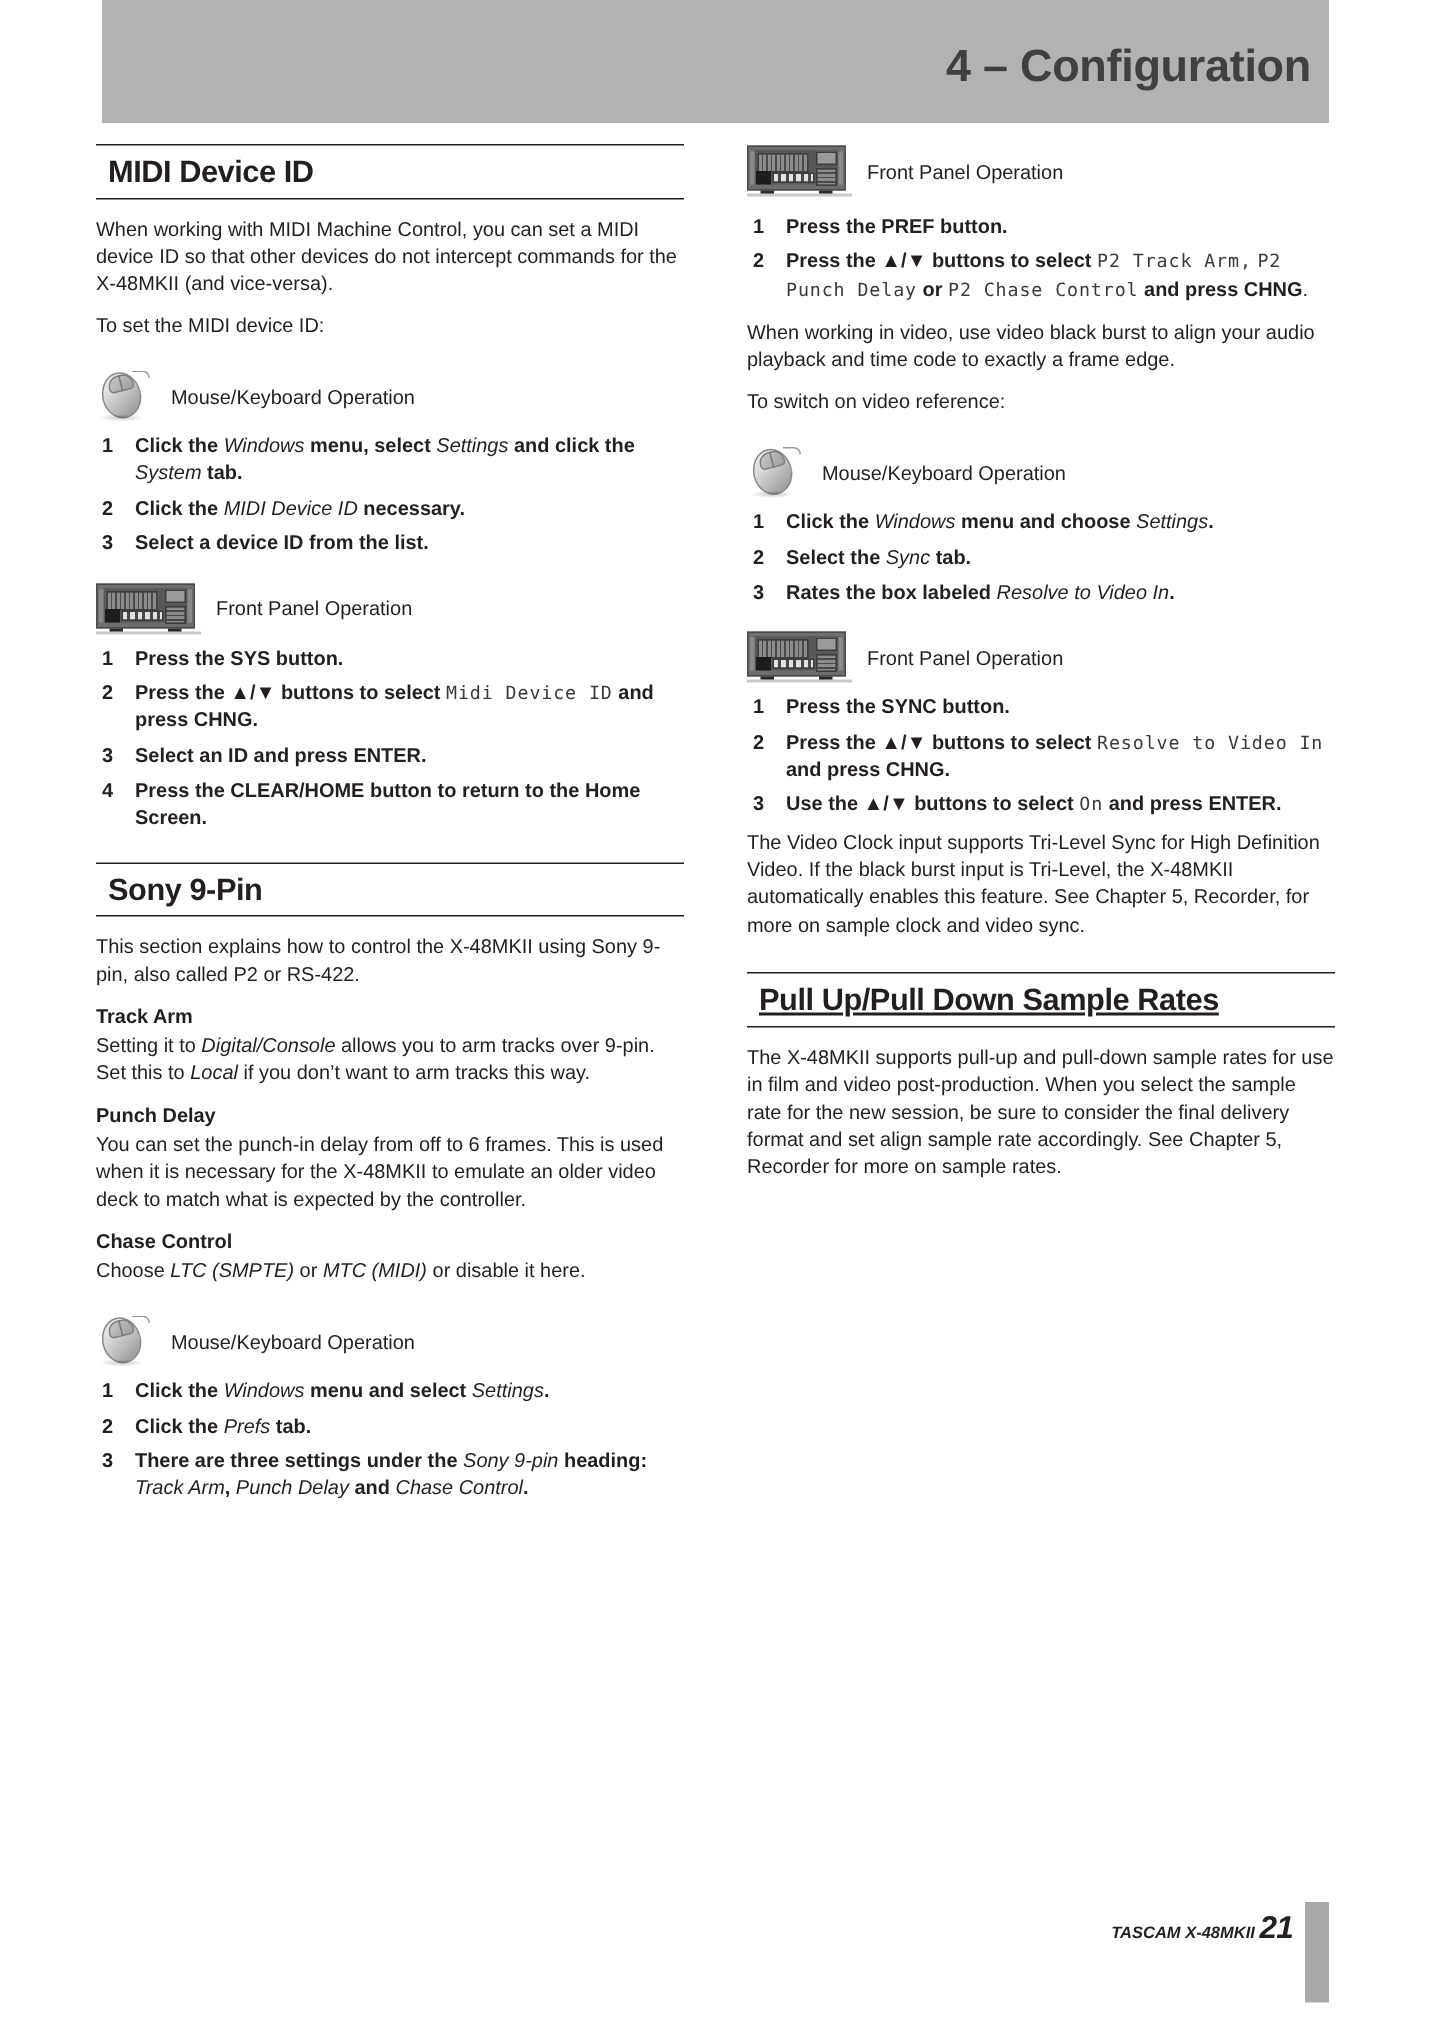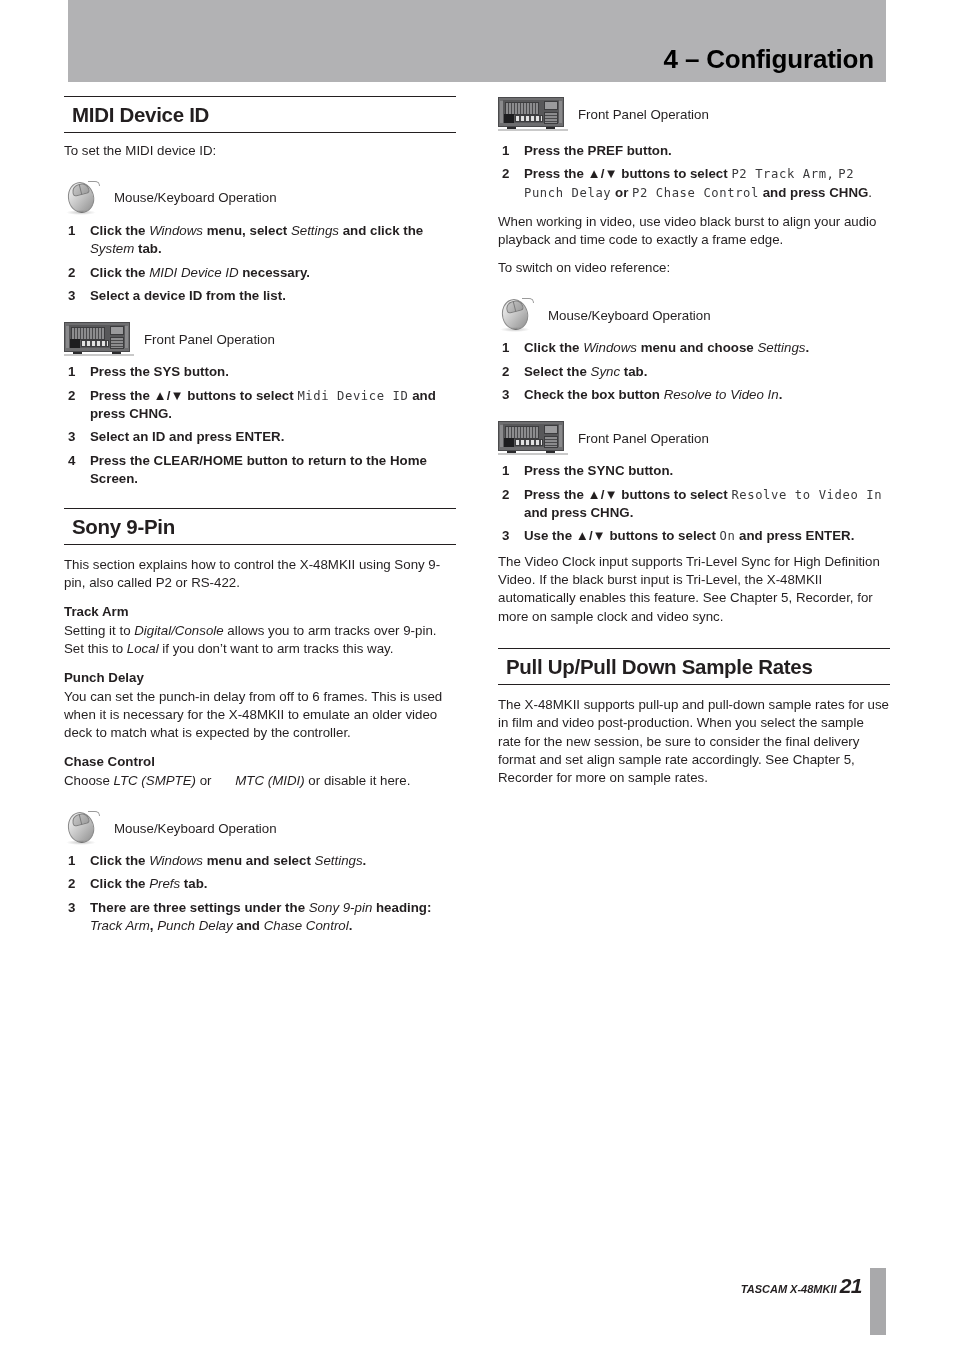--- a/index.html
+++ b/index.html
@@ -12,22 +12,22 @@
     position: relative;
     overflow: hidden;
   }
 
   
   .header-bar{
     position:absolute; left:68px; top:0; width:818px; height:82px;
     background:#b2b2b4;
   }
   .header-title{
-    position:absolute; right:12px; bottom:7px;
-    font-size:26px; font-weight:bold; color:#000000;
+    position:absolute; right:12px; bottom:20px;
+    font-size:30px; font-weight:bold; color:#404040;
     letter-spacing:-0.2px; white-space:nowrap;
   }
 
   
   .page{
     position:absolute; left:0; top:0; width:954px; height:1350px;
   }
   .col{
     position:absolute; top:96px; width:392px;
   }
@@ -196,20 +196,21 @@
   </div>
 
   <div class="col col-left">
 
     <div class="section narrow">
       <div class="rule-top"></div>
       <div class="sec-head">MIDI Device ID</div>
       <div class="rule-bot"></div>
     </div>
 
+    <p class="body first">When working with MIDI Machine Control, you can set a MIDI device ID so that other devices do not intercept commands for the X-48MKII (and vice-versa).</p>
     <p class="body">To set the MIDI device ID:</p>
 
     <div class="oprow mk">
       <div class="mouse-icon">
         <div class="cord"></div>
           <div class="shell"></div>
         <div class="btns"></div>
           <div class="split"></div>
           <div class="shadow"></div>
       </div>
@@ -255,21 +256,21 @@
     </div>
 
     <p class="body first">This section explains how to control the X-48MKII using Sony 9-pin, also called P2 or RS-422.</p>
 
     <div>
         <p class="subhead">Track Arm</p>
         <p class="body"><span style="font-weight: normal;">Setting it to </span><span style="font-style: italic; font-weight: normal;">Digital/Console</span><span style="font-weight: normal;"> allows you to arm tracks over 9-pin. Set this to </span><span style="font-style: italic; font-weight: normal;">Local</span><span style="font-weight: normal;"> if you don’t want to arm tracks this way.</span></p>
         <p class="subhead">Punch Delay</p>
         <p class="body"><span style="font-weight: normal;">You can set the punch-in delay from off to 6 frames. This is used when it is necessary for the X-48MKII to emulate an older video deck to match what is expected by the controller.</span></p>
         <p class="subhead">Chase Control</p>
-        <p class="body"><span style="font-weight: normal;">Choose </span><span style="font-style: italic; font-weight: normal;">LTC (SMPTE)</span><span style="font-weight: normal;"> or </span><span style="font-style: italic; font-weight: normal; margin-left: 20px;">MTC (MIDI)</span><span style="font-weight: normal;"> or disable it here.</span></p>
+        <p class="body"><span style="font-weight: normal;">Choose </span><span style="font-style: italic; font-weight: normal;">LTC (SMPTE)</span><span style="font-weight: normal;"> or </span><span style="font-style: italic; font-weight: normal;">MTC (MIDI)</span><span style="font-weight: normal;"> or disable it here.</span></p>
       </div>
 
 
     <div class="oprow mk">
       <div class="mouse-icon">
         <div class="cord"></div>
           <div class="shell"></div>
         <div class="btns"></div>
           <div class="split"></div>
           <div class="shadow"></div>
@@ -321,21 +322,21 @@
         <div class="btns"></div>
           <div class="split"></div>
           <div class="shadow"></div>
       </div>
       <div class="oplabel">Mouse/Keyboard Operation</div>
     </div>
 
     <ol class="steps">
         <li><span class="num">1</span><span style="font-weight: bold;">Click the </span><span style="font-style: italic; font-weight: normal;">Windows</span><span style="font-weight: bold; text-align: center;"> menu and choose </span><span style="font-style: italic; font-weight: normal;">Settings</span><span style="font-weight: bold;">.</span></li>
         <li><span class="num">2</span><span style="font-weight: bold;">Select the </span><span style="font-style: italic; font-weight: normal;">Sync</span><span style="font-weight: bold;"> tab.</span></li>
-        <li><span class="num">3</span><span style="font-weight: bold;">Check the box button </span><span style="font-style: italic; font-weight: normal;">Resolve to Video In</span><span style="font-weight: bold;">.</span></li>
+        <li><span class="num">3</span><span style="font-weight: bold;">Rates the box labeled </span><span style="font-style: italic; font-weight: normal;">Resolve to Video In</span><span style="font-weight: bold;">.</span></li>
       </ol>
 
     <div class="oprow">
       <div class="panel-wrap">
         <div class="panel-icon">
           <div class="faceplate"></div>
           <div class="faders"></div>
           <div class="screen"></div>
           <div class="keypad"></div>
           <div class="blackbox"></div>
@@ -351,21 +352,21 @@
     </div>
 
     <ol class="steps">
         <li><span class="num">1</span><span style="font-weight: bold;">Press the SYNC button.</span></li>
         <li><span class="num">2</span><span style="font-weight: bold;">Press the </span><span style="font-weight: bold;">▲/▼</span><span style="font-weight: bold;"> buttons to select </span><span class="mono">Resolve to Video In</span><span style="font-weight: bold;"> and press CHNG.</span></li>
         <li><span class="num">3</span><span style="font-weight: bold;">Use the </span><span style="font-weight: bold;">▲/▼</span><span style="font-weight: bold;"> buttons to select </span><span class="mono">On</span><span style="font-weight: bold;"> and press ENTER.</span></li>
       </ol>
 
     <p class="body after-steps">The Video Clock input supports Tri-Level Sync for High Definition Video. If the black burst input is Tri-Level, the X-48MKII automatically enables this feature. See Chapter 5, Recorder, for more on sample clock and video sync.</p>
 
-    <div class="section narrow" style="margin-top:22px;">
+    <div class="section narrow" style="margin-top:22px;text-decoration:underline;">
       <div class="rule-top"></div>
       <div class="sec-head">Pull Up/Pull Down Sample Rates</div>
       <div class="rule-bot"></div>
     </div>
 
     <p class="body first">The X-48MKII supports pull-up and pull-down sample rates for use in film and video post-production. When you select the sample rate for the new session, be sure to consider the final delivery format and set align sample rate accordingly. See Chapter 5, Recorder for more on sample rates.</p>
   </div>
 
   <div class="footer">
     <div class="footer-text">

